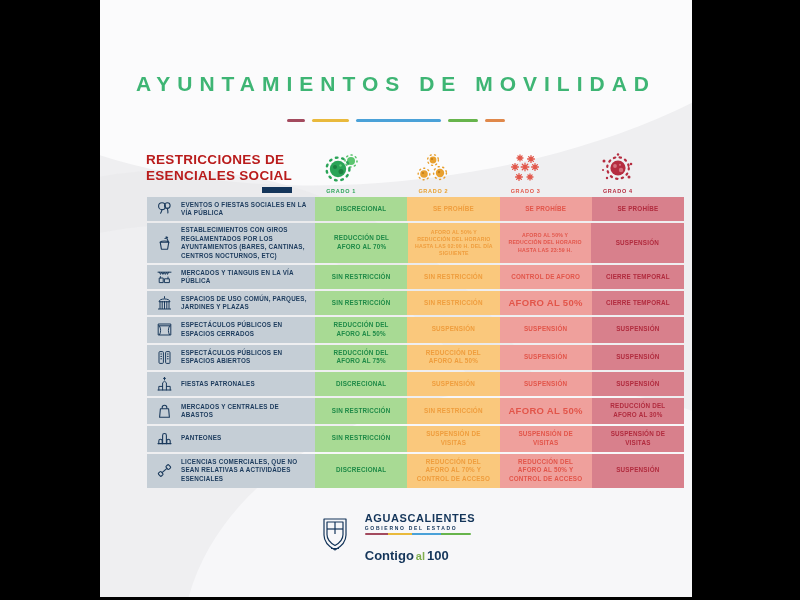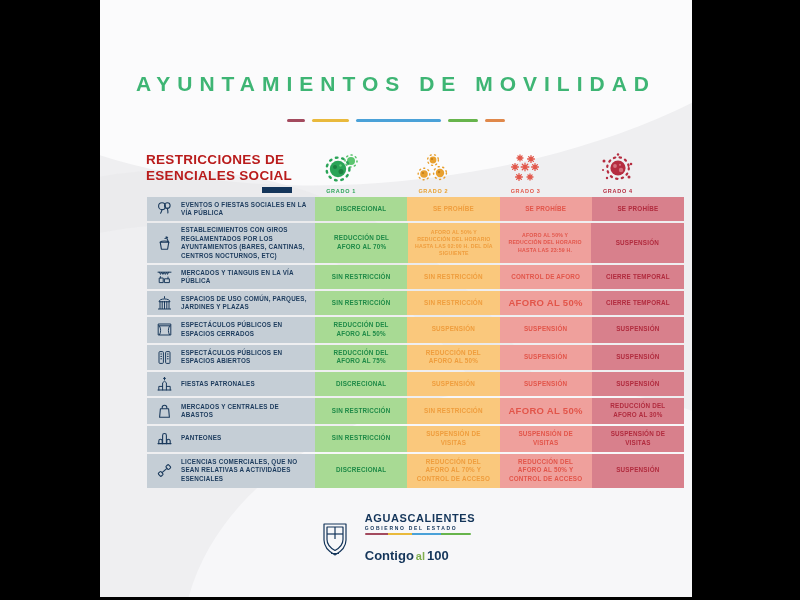--- a/index.html
+++ b/index.html
@@ -34,21 +34,21 @@
   .table{left:27px;top:197px;width:537px;margin-left:20px;}
   .trow{display:flex;margin-bottom:2px;min-height:24px;}
   .cell{display:flex;align-items:center;justify-content:center;box-sizing:border-box;}
   .labelcell{width:168px;min-width:168px;background:#c5ced6;justify-content:flex-start;padding:3px 5px 3px 0;}
   .row-icon{width:34px;min-width:34px;display:flex;justify-content:center;align-items:center;}
   .row-label{font-size:6.3px;font-weight:700;color:#1b3a5c;line-height:1.35;letter-spacing:.2px;}
   .vcell{flex:1;font-size:6.3px;font-weight:700;text-align:center;padding:4px 7px;line-height:1.4;letter-spacing:.2px;}
   .vcell.sm{font-size:5.2px;line-height:1.35;padding:3px 6px;}
   .vcell.lg{font-size:9.5px;letter-spacing:.3px;}
 
-  .footer{left:4px;right:0;top:512px;display:flex;justify-content:center;align-items:flex-end;gap:16px;}
+  .footer{left:4px;right:0;top:512px;display:flex;justify-content:center;align-items:center;gap:16px;}
   .flock{display:flex;flex-direction:column;align-items:flex-start;}
   .fstate{font-size:11px;font-weight:700;color:#14355a;letter-spacing:.6px;}
   .fgov{font-size:5px;font-weight:700;color:#14355a;letter-spacing:1.7px;margin-top:1px;}
   .fline{height:2px;width:106px;margin-top:1.5px;border-radius:1px;
          background:linear-gradient(90deg,#a34a5e 0 22%,#e9b93c 22% 44%,#4aa1d8 44% 72%,#67b44c 72% 100%);}
   .fslogan{margin-top:13px;font-size:13px;font-weight:700;color:#14355a;}
   .fslogan .al{color:#7fae4e;font-size:11px;margin:0 2px;font-weight:700;}
 </style>
 </head>
 <body>

